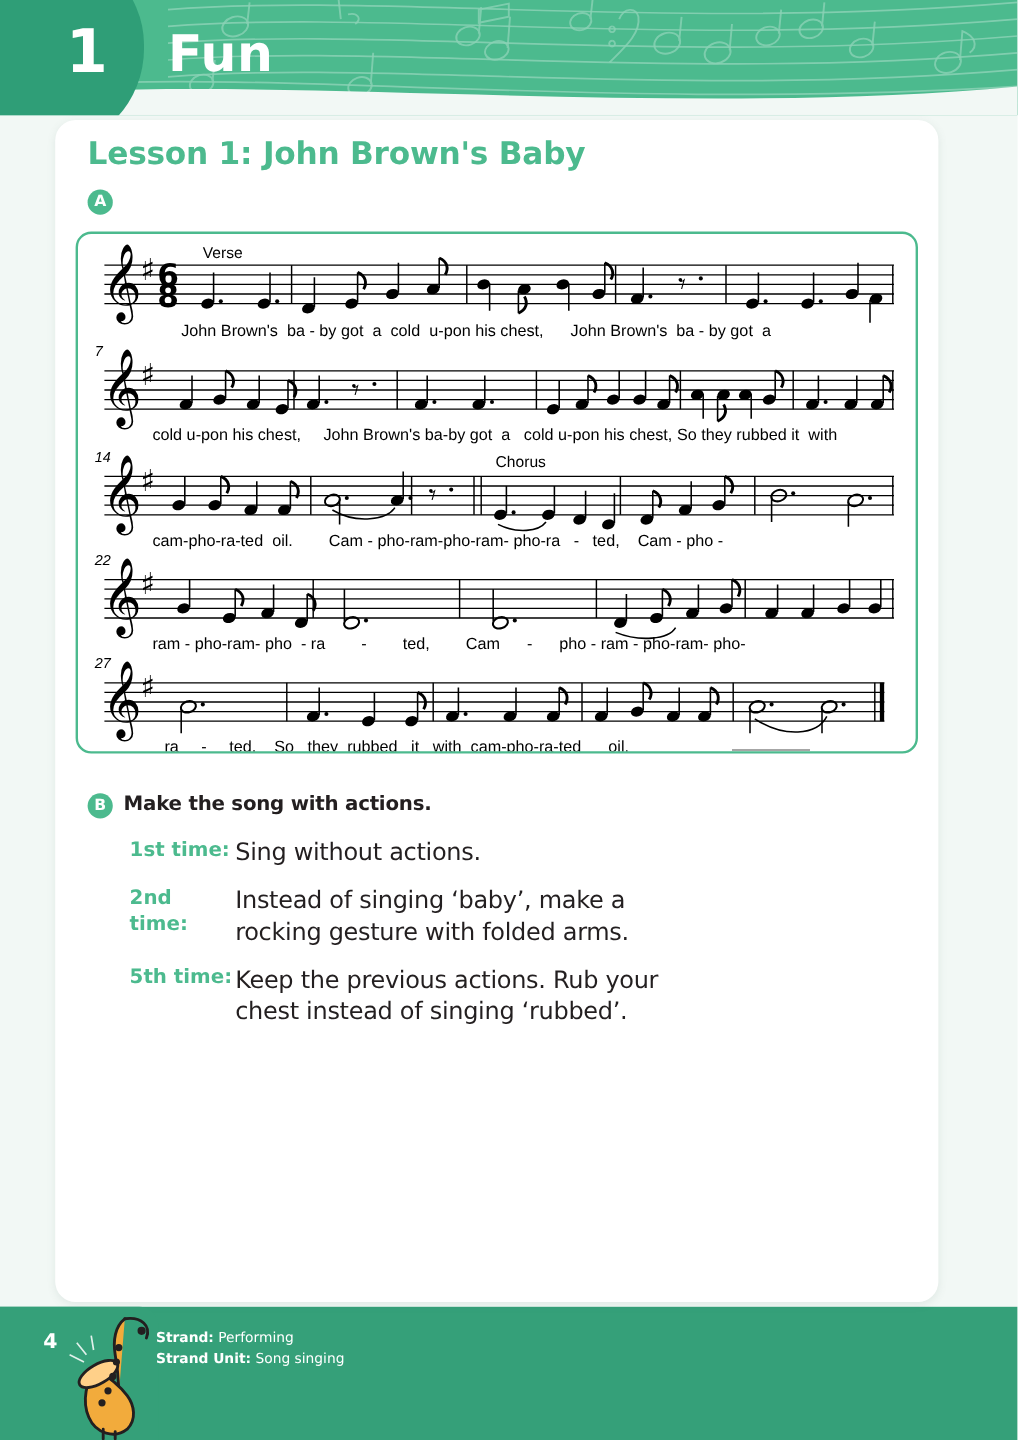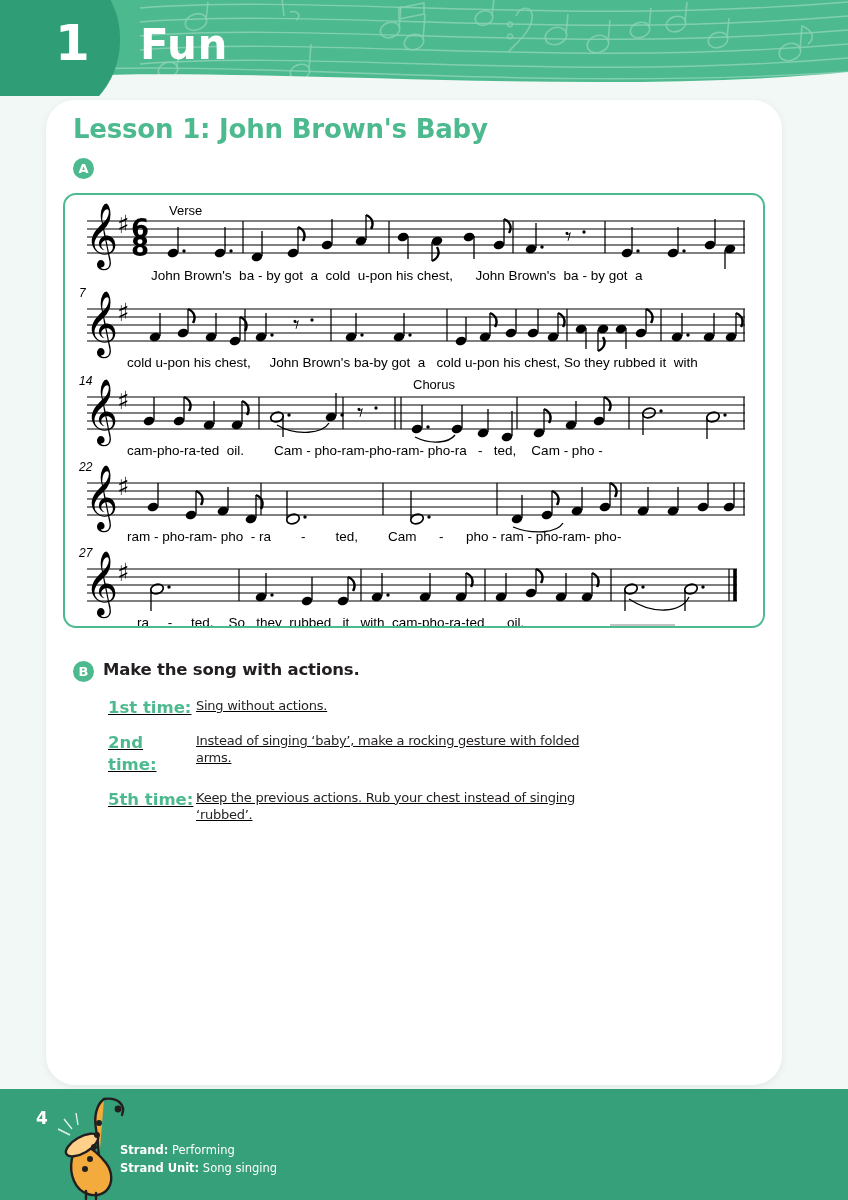--- a/index.html
+++ b/index.html
@@ -57,21 +57,21 @@
     letter-spacing: .5px;
     z-index: 4;
   }
 
   
   .card {
     position: absolute;
     left: 46px; top: 100px;
     width: 736px; height: 985px;
     background: #ffffff;
-    border-radius: 29px;
+    border-radius: 17px;
     box-shadow: 0 2px 7px rgba(80,110,95,.10);
     z-index: 2;
   }
 
   .lesson-title {
     position: absolute;
     left: 27px; top: 14px;
     color: #4cba8e;
     font-size: 26px;
     font-weight: 700;
@@ -113,31 +113,31 @@
     width: 702px; height: 435px;
     border: 2.5px solid #4cba8e;
     border-radius: 13px;
     background: #fff;
     overflow: hidden;
   }
   .staff-sys { position: absolute; left: 0; width: 702px; }
 
   
   .instructions { position: absolute; left: 62px; top: 597px; width: 480px; }
-  .ins-row { display: flex; margin-bottom: 13px; text-decoration: underline; }
+  .ins-row { display: flex; margin-bottom: 13px; }
   .ins-label {
     flex: 0 0 88px;
     color: #4cba8e;
     font-size: 16.5px;
     font-weight: 700;
     font-family: "DejaVu Sans", sans-serif;
     line-height: 1.33;
   }
   .ins-body {
-    font-size: 13px;
+    font-size: 20px;
     color: #231f20;
     line-height: 1.33;
     font-family: "DejaVu Sans", sans-serif;
     letter-spacing: -.25px;
   }
 
   
   .baby { position: absolute; left: 536px; top: 712px; width: 250px; height: 320px; }
 
   
@@ -161,27 +161,26 @@
     left: 36px; top: 1108px;
     color: #ffffff;
     font-size: 17px;
     font-weight: 700;
     font-family: "DejaVu Sans", sans-serif;
     z-index: 5;
   }
   .sax { position: absolute; left: 52px; top: 1095px; width: 86px; height: 105px; z-index: 4; }
   .strand-info {
     position: absolute;
-    left: 120px; top: 1106px;
+    left: 130px; top: 1106px;
     color: #ffffff;
     font-size: 11.5px;
     line-height: 1.55;
     font-family: "DejaVu Sans", sans-serif;
     z-index: 5;
-    margin-top: 36px;
   }
   .strand-info b { font-weight: 700; }
 </style>
 </head>
 <body>
 
 <div class="header">
   <svg class="header-waves" viewBox="0 0 848 96" preserveAspectRatio="none">
     <g stroke="#ffffff" stroke-width="1.4" fill="none" opacity="0.85">
       <path d="M140,8 C320,-6 560,26 848,2"></path>

